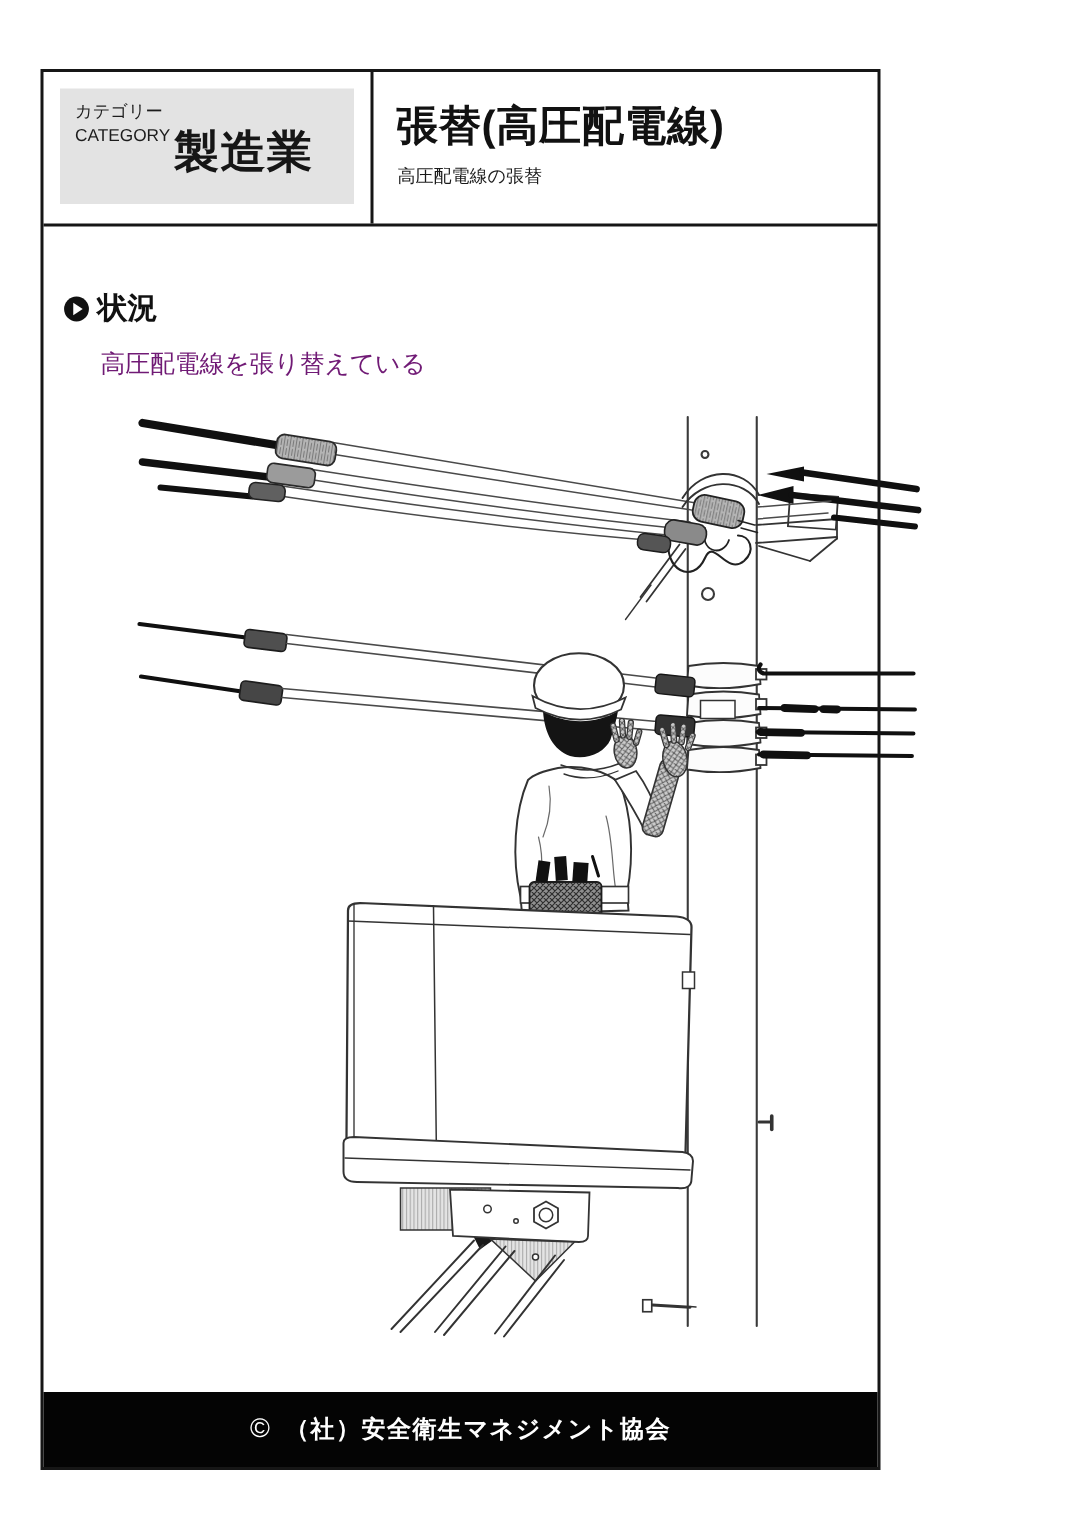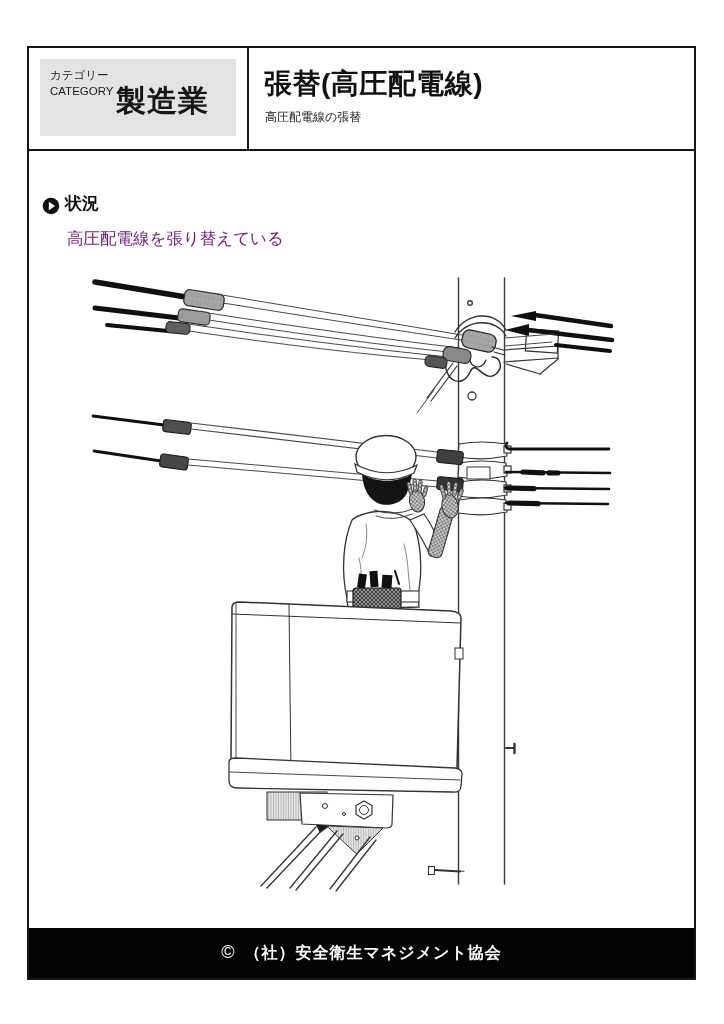--- a/index.html
+++ b/index.html
@@ -1,32 +1,32 @@
 <!DOCTYPE html>
 <html><head>
 <meta charset="utf-8">
 <style>
   html,body{margin:0;padding:0;background:#fff;}
   .page{position:relative;width:724px;height:1024px;background:#ffffff;overflow:hidden;
         font-family:"Liberation Sans","DejaVu Sans",sans-serif;color:#111;}
   .illu{position:absolute;left:0;top:0;width:724px;height:1024px;}
-  .frame{position:absolute;left:27px;top:46px;width:669px;height:934px;
+  .frame{position:absolute;left:27px;top:46px;width:560px;height:934px;
          border:2px solid #161616;box-sizing:border-box;}
   
   .header{position:absolute;left:0;top:0;right:0;height:101px;border-bottom:2px solid #161616;display:flex;}
   .header-left{width:220px;border-right:2px solid #161616;position:relative;box-sizing:border-box;flex:0 0 220px;}
   .category-box{position:absolute;left:11px;top:11px;width:196px;height:77px;background:#e3e3e3;}
   .category-labels{position:absolute;left:10px;top:9px;font-size:11.5px;line-height:1.35;color:#1c1c1c;}
   .category-value{position:absolute;left:76px;top:22px;font-size:30px;font-weight:bold;letter-spacing:1px;color:#161616;text-align:center;}
   .header-right{flex:1;padding:17px 0 0 15px;box-sizing:border-box;}
   .doc-title{margin:0;font-size:28px;font-weight:bold;letter-spacing:0.5px;color:#111;}
   .doc-subtitle{margin:6px 0 0 1px;font-size:12px;color:#1a1a1a;}
   
   .situation{position:absolute;left:13px;top:144px;}
-  .situation-heading{display:flex;align-items:flex-end;gap:5px;font-size:17px;font-weight:bold;color:#111;}
+  .situation-heading{display:flex;align-items:center;gap:5px;font-size:20px;font-weight:bold;color:#111;}
   .play-icon{width:18px;height:18px;display:inline-block;}
   .situation-body{margin:13px 0 0 25px;font-size:16.5px;color:#701a75;}
   
   .footer{position:absolute;left:0;right:0;bottom:0;height:50px;background:#040404;color:#fff;
           display:flex;align-items:center;justify-content:center;gap:9px;font-size:16px;font-weight:bold;letter-spacing:1px;}
   .copyright{font-size:18px;font-weight:normal;position:relative;top:-1px;}
 </style>
 </head>
 <body>
 

